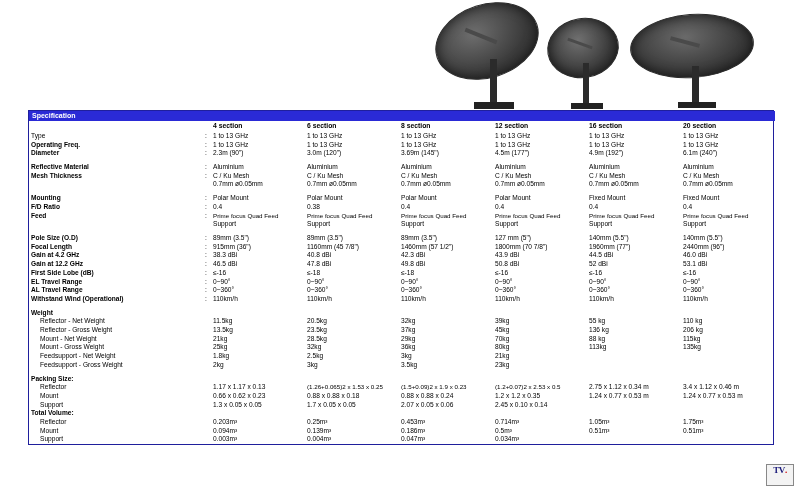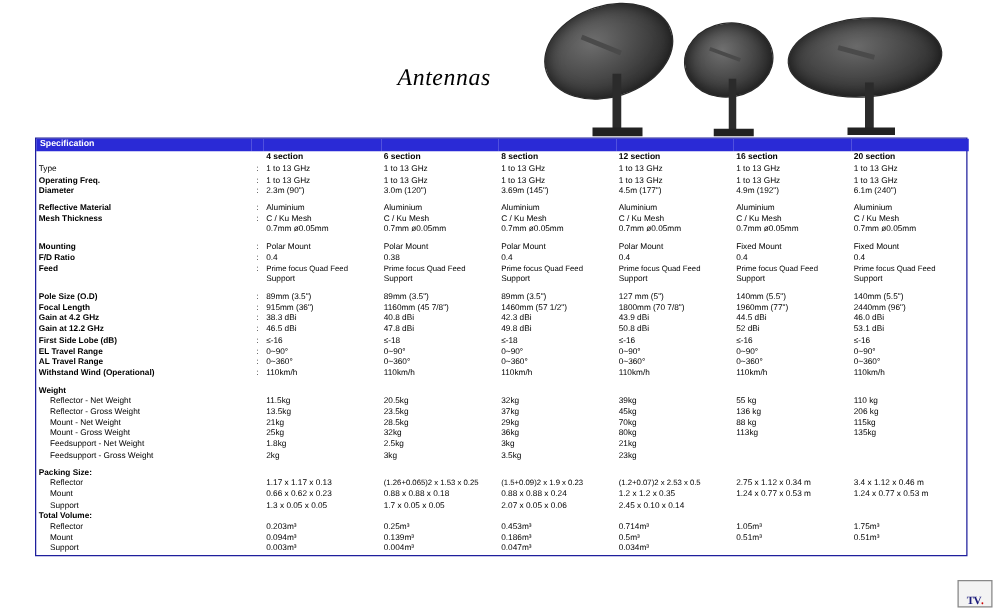--- a/index.html
+++ b/index.html
@@ -146,35 +146,34 @@
   
   .logo {
     position: absolute;
     right: 6px;
     bottom: 4px;
     width: 26px;
     height: 20px;
     border: 1px solid #888;
     background: #f3f3f3;
     display: flex;
-    align-items: flex-end;
+    align-items: flex-start;
     justify-content: center;
     font-size: 9px;
     font-weight: bold;
     font-family: "Liberation Serif", serif;
     color: #1a1a7a;
     letter-spacing: -0.5px;
   }
   .logo .dot { color: #c00; }
 </style>
 </head>
 <body>
 
 <div class="header-area">
-  <div class="title-word">Antennas</div>
 
   <div class="dish" id="dish-1">
     <div class="face"></div>
     <div class="arm"></div>
     <div class="mast"></div>
     <div class="base"></div>
   </div>
 
   <div class="dish" id="dish-2">
     <div class="face"></div>

